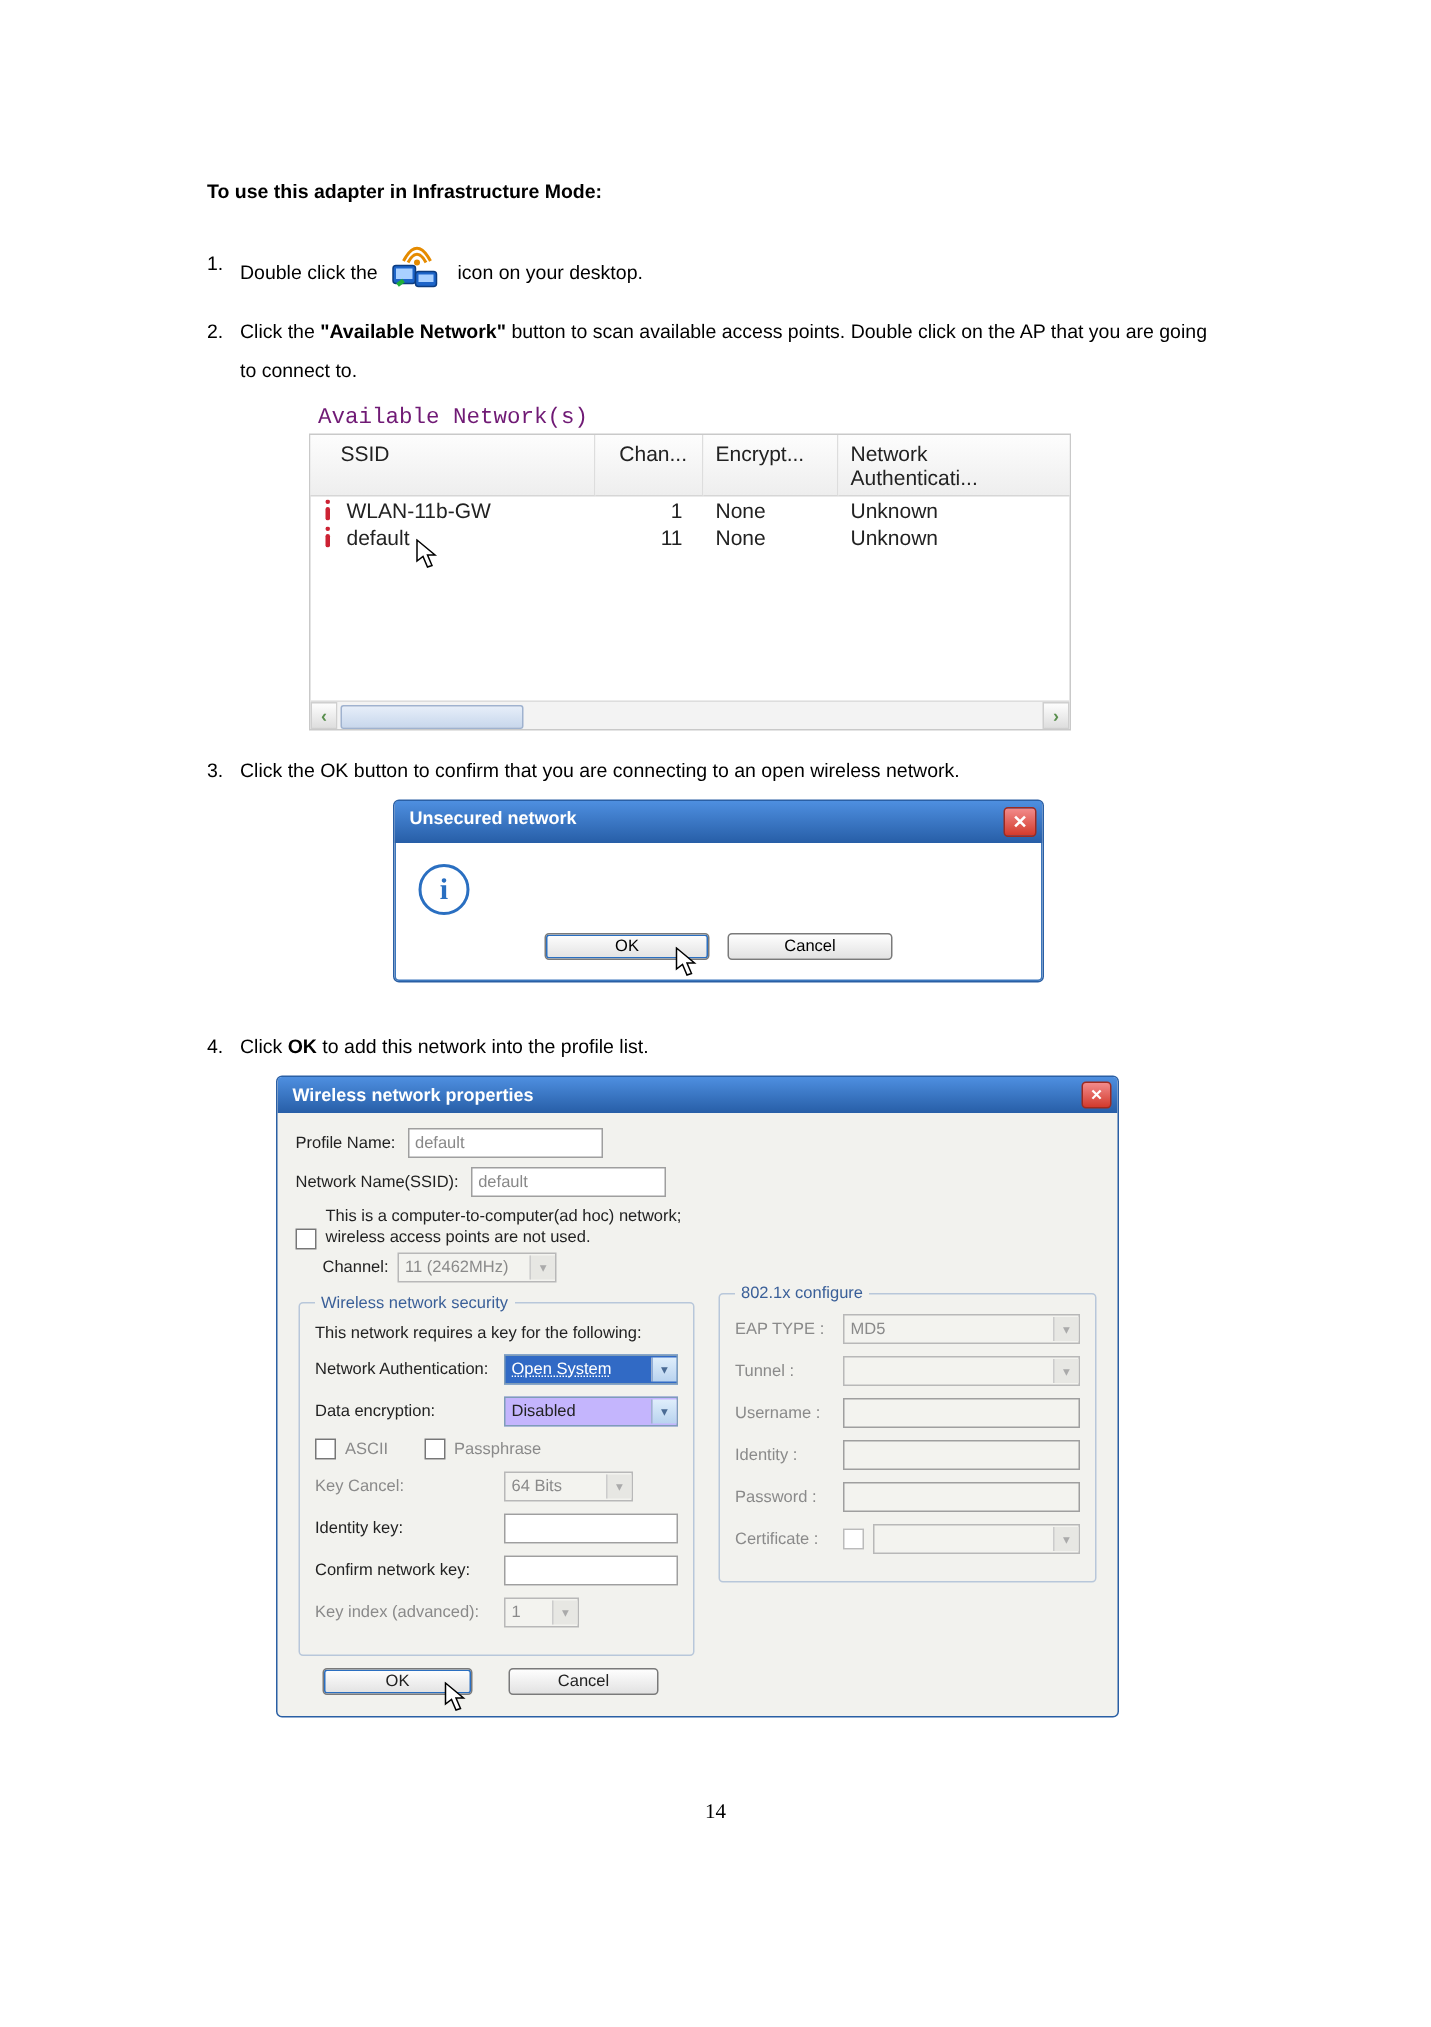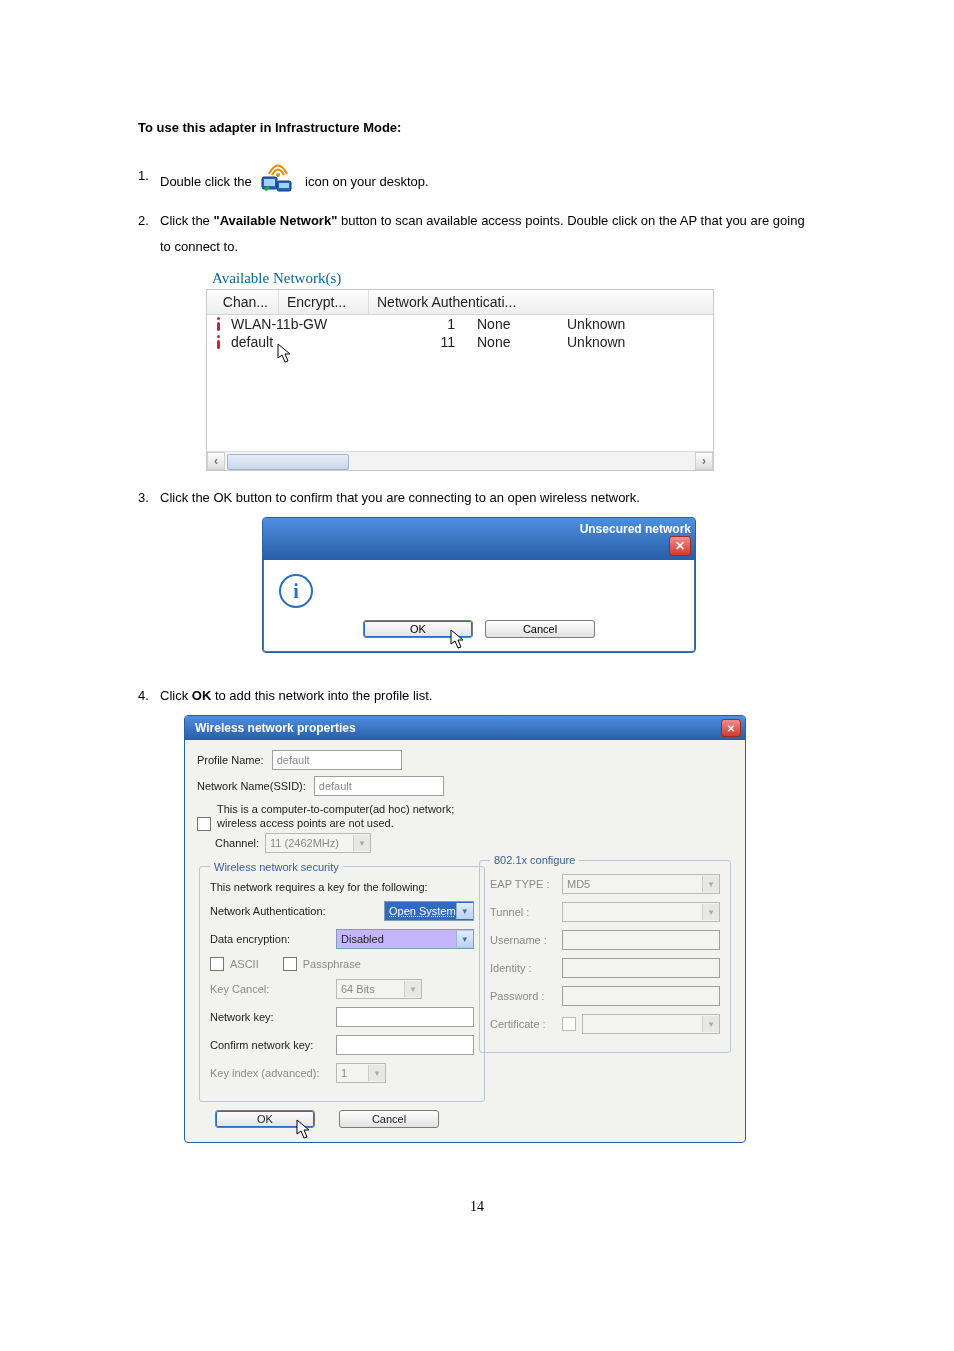--- a/index.html
+++ b/index.html
@@ -36,23 +36,23 @@
     margin: 0 6px;
   }
   .bold { font-weight: bold; }
 
   
   .fig1 {
     margin: 6px 0 14px 68px;
     width: 508px;
   }
   .fig1-title {
-    font-family: Liberation Serif, serif;
+    font-family: Liberation Mono, monospace;
     font-size: 15px;
-    color: #0369a1;
+    color: #701a75;
     padding: 4px 6px 2px 6px;
     background: #fff;
   }
   .fig1-table {
     border: 1px solid #c9c9c9;
     background: #fff;
     position: relative;
   }
   .fig1-header {
     display: flex;
@@ -130,22 +130,21 @@
     overflow:hidden;
     font-family: Tahoma, sans-serif;
   }
   .fig2-title {
     background: linear-gradient(#4e8fe0,#275ea7);
     color:#fff;
     font-weight:bold;
     font-size:12px;
     padding:4px 4px 4px 10px;
     display:flex;
-    align-items:flex-end;
-    flex-direction:column;
+    align-items:flex-start;
   }
   .fig2-title .close {
     margin-left:auto;
     width:20px; height:18px;
     background: linear-gradient(#f28b8b,#d33a2c);
     border:1px solid #9d2b20;
     border-radius:3px;
     color:#fff;
     display:flex; align-items:center; justify-content:center;
     font-weight:bold; font-size:12px;
@@ -251,21 +250,21 @@
   .dropdown.disabled { background:#f3f3ef; color:#8a8a8a; border-color:#b8b8b8;}
   .dropdown .dd-text { flex:1; overflow:hidden; white-space:nowrap; }
   .dropdown .dd-btn {
     width:16px; height:16px;
     background: linear-gradient(#dfeefb,#b9d3ef);
     border-left:1px solid #9fb2cf;
     display:flex; align-items:center; justify-content:center;
     color:#4a6b95; font-size:9px;
   }
   .dropdown.disabled .dd-btn { background:#e7e7e3; border-left-color:#ccc; color:#aaa; }
-  .dropdown.highlight { background:#316ac5;margin-left:48px; }
+  .dropdown.highlight { background:#316ac5; }
   .dropdown.highlight .dd-text { color:#fff; text-decoration: underline dotted; }
 
   fieldset.grp {
     border:1px solid #b8c7da;
     border-radius:3px;
     padding:8px 10px 10px 10px;
     margin-top:4px;
   }
   fieldset.grp legend {
     color:#3a5f98;
@@ -331,20 +330,21 @@
       <span>Click the </span>
       <span class="bold">"Available Network"</span>
       <span> button to scan available access points. Double click on the AP that you are going to connect to.</span>
     </div>
   </div>
 
   <div class="fig1">
     <div class="fig1-title">Available Network(s)</div>
     <div class="fig1-table">
       <div class="fig1-header">
+        <div class="col-ssid">SSID</div>
         <div class="col-chan">Chan...</div>
         <div class="col-enc">Encrypt...</div>
         <div class="col-auth">Network Authenticati...</div>
       </div>
       <div class="fig1-row">
         <div class="col-ssid">
           <span class="net-i">
             <svg viewBox="0 0 12 14">
                 <rect x="4" y="0" width="3" height="3" rx="1.5" fill="#c23"></rect>
                 <rect x="4" y="5" width="3" height="9" rx="1.5" fill="#c23"></rect>
@@ -483,21 +483,21 @@
             <span>Passphrase</span>
           </div>
           <div class="row2 disabled">
             <span class="lbl">Key Cancel:</span>
             <div class="dropdown disabled" style="width:80px">
               <span class="dd-text">64 Bits</span>
               <span class="dd-btn">▾</span>
             </div>
           </div>
           <div class="row2">
-            <span class="lbl">Network key:</span>
+            <span class="lbl">Identity key:</span>
             <div class="txtfield wide"></div>
           </div>
           <div class="row2">
             <span class="lbl">Confirm network key:</span>
             <div class="txtfield wide"></div>
           </div>
           <div class="row2 disabled">
             <span class="lbl">Key index (advanced):</span>
             <div class="dropdown disabled" style="width:44px">
               <span class="dd-text">1</span>

